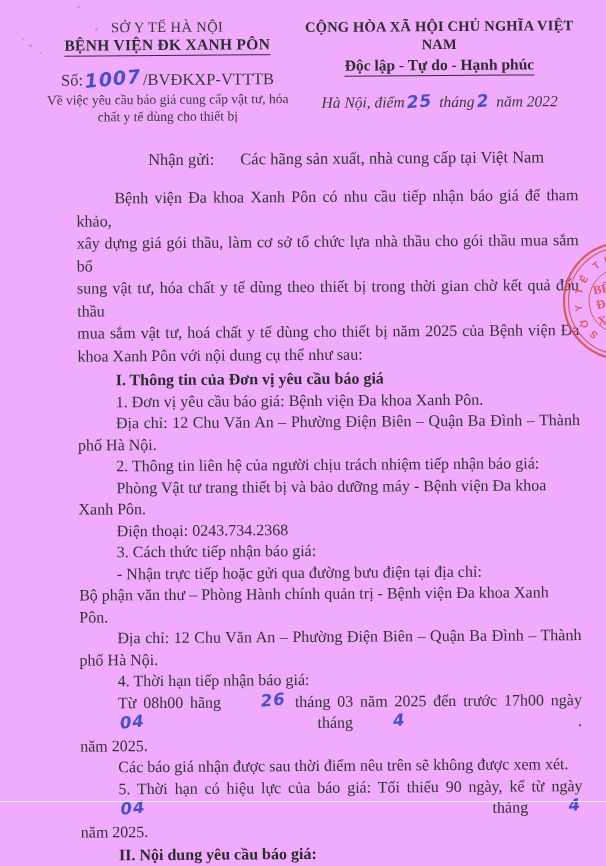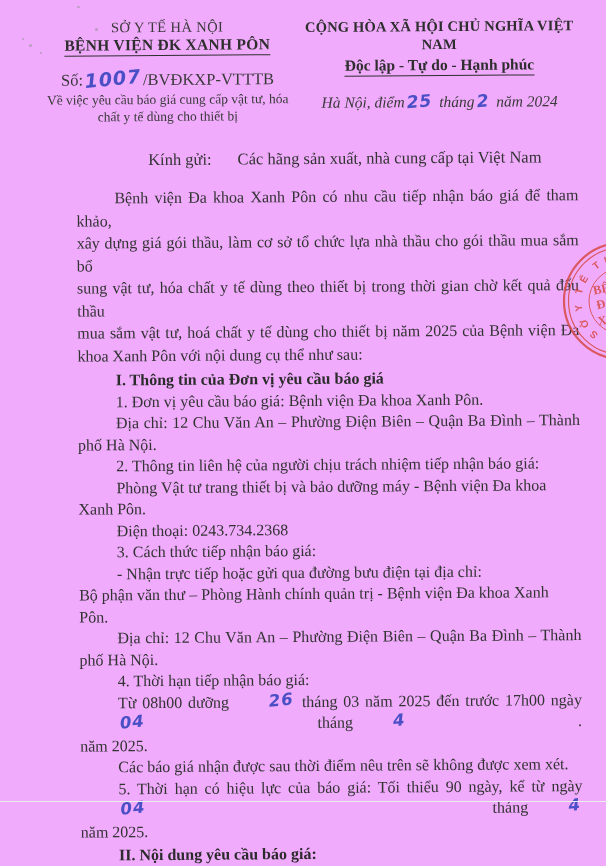--- a/index.html
+++ b/index.html
@@ -54,26 +54,26 @@
     <div class="hdr">
       <div class="hdr-left">
         <div class="dept">SỞ Y TẾ HÀ NỘI</div>
         <div><span class="org">BỆNH VIỆN ĐK XANH PÔN</span></div>
         <div class="so-line"><span>Số:</span><span class="hw hw-num">1007</span><span>/BVĐKXP-VTTTB</span></div>
         <div class="subject">Về việc yêu cầu báo giá cung cấp vật tư, hóa chất y tế dùng cho thiết bị</div>
       </div>
       <div class="hdr-right">
         <div class="nat1">CỘNG HÒA XÃ HỘI CHỦ NGHĨA VIỆT NAM</div>
         <div><span class="nat2">Độc lập - Tự do - Hạnh phúc</span></div>
-        <div class="date-line"><span>Hà Nội, điểm</span><span class="hw hw-date">25</span> <span>tháng</span><span class="hw hw-date">2</span> <span>năm 2024</span></div>
+        <div class="date-line"><span>Hà Nội, điểm</span><span class="hw hw-date">25</span> <span>tháng</span><span class="hw hw-date">2</span> <span>năm 2022</span></div>
       </div>
     </div>
 
     <div class="salute">
-      <span>Kính gửi:</span>
+      <span>Nhận gửi:</span>
       <span>Các hãng sản xuất, nhà cung cấp tại Việt Nam</span>
     </div>
 
     <div class="body">
       <div class="intro">
         <p class="jl ind">Bệnh viện Đa khoa Xanh Pôn có nhu cầu tiếp nhận báo giá để tham khảo,</p>
         <p class="jl">xây dựng giá gói thầu, làm cơ sở tổ chức lựa nhà thầu cho gói thầu mua sắm bổ</p>
         <p class="jl">sung vật tư, hóa chất y tế dùng theo thiết bị trong thời gian chờ kết quả đấu thầu</p>
         <p class="jl">mua sắm vật tư, hoá chất y tế dùng cho thiết bị năm 2025 của Bệnh viện Đa</p>
         <p>khoa Xanh Pôn với nội dung cụ thể như sau:</p>
@@ -85,21 +85,21 @@
       <p>phố Hà Nội.</p>
       <p class="ind">2. Thông tin liên hệ của người chịu trách nhiệm tiếp nhận báo giá:</p>
       <p class="ind">Phòng Vật tư trang thiết bị và bảo dưỡng máy - Bệnh viện Đa khoa Xanh Pôn.</p>
       <p class="ind">Điện thoại: 0243.734.2368</p>
       <p class="ind">3. Cách thức tiếp nhận báo giá:</p>
       <p class="ind">- Nhận trực tiếp hoặc gửi qua đường bưu điện tại địa chỉ:</p>
       <p>Bộ phận văn thư – Phòng Hành chính quản trị - Bệnh viện Đa khoa Xanh Pôn.</p>
       <p class="jl ind">Địa chỉ: 12 Chu Văn An – Phường Điện Biên – Quận Ba Đình – Thành</p>
       <p>phố Hà Nội.</p>
       <p class="ind">4. Thời hạn tiếp nhận báo giá:</p>
-      <p class="jl ind"><span>Từ 08h00 dưỡng</span><span class="hw hw-body">26</span> <span>tháng  03  năm 2025 đến trước 17h00 ngày</span> <span class="hw hw-body">04</span> <span>tháng</span><span class="hw hw-body">4</span> <span>.</span></p>
+      <p class="jl ind"><span>Từ 08h00 hãng</span><span class="hw hw-body">26</span> <span>tháng  03  năm 2025 đến trước 17h00 ngày</span> <span class="hw hw-body">04</span> <span>tháng</span><span class="hw hw-body">4</span> <span>.</span></p>
       <p>năm 2025.</p>
       <p class="ind">Các báo giá nhận được sau thời điểm nêu trên sẽ không được xem xét.</p>
       <p class="jl ind"><span>5. Thời hạn có hiệu lực của báo giá: Tối thiểu 90 ngày, kể từ ngày</span><span class="hw hw-body">04</span> <span>tháng</span><span class="hw hw-body">4</span></p>
       <p>năm 2025.</p>
 
       <p class="bold ind" style="margin-top:2px">II. Nội dung yêu cầu báo giá:</p>
       <div class="s2-item">
 
         <span class="s2-text">Danh mục vật tư: Phụ lục kèm theo</span>
       </div>

